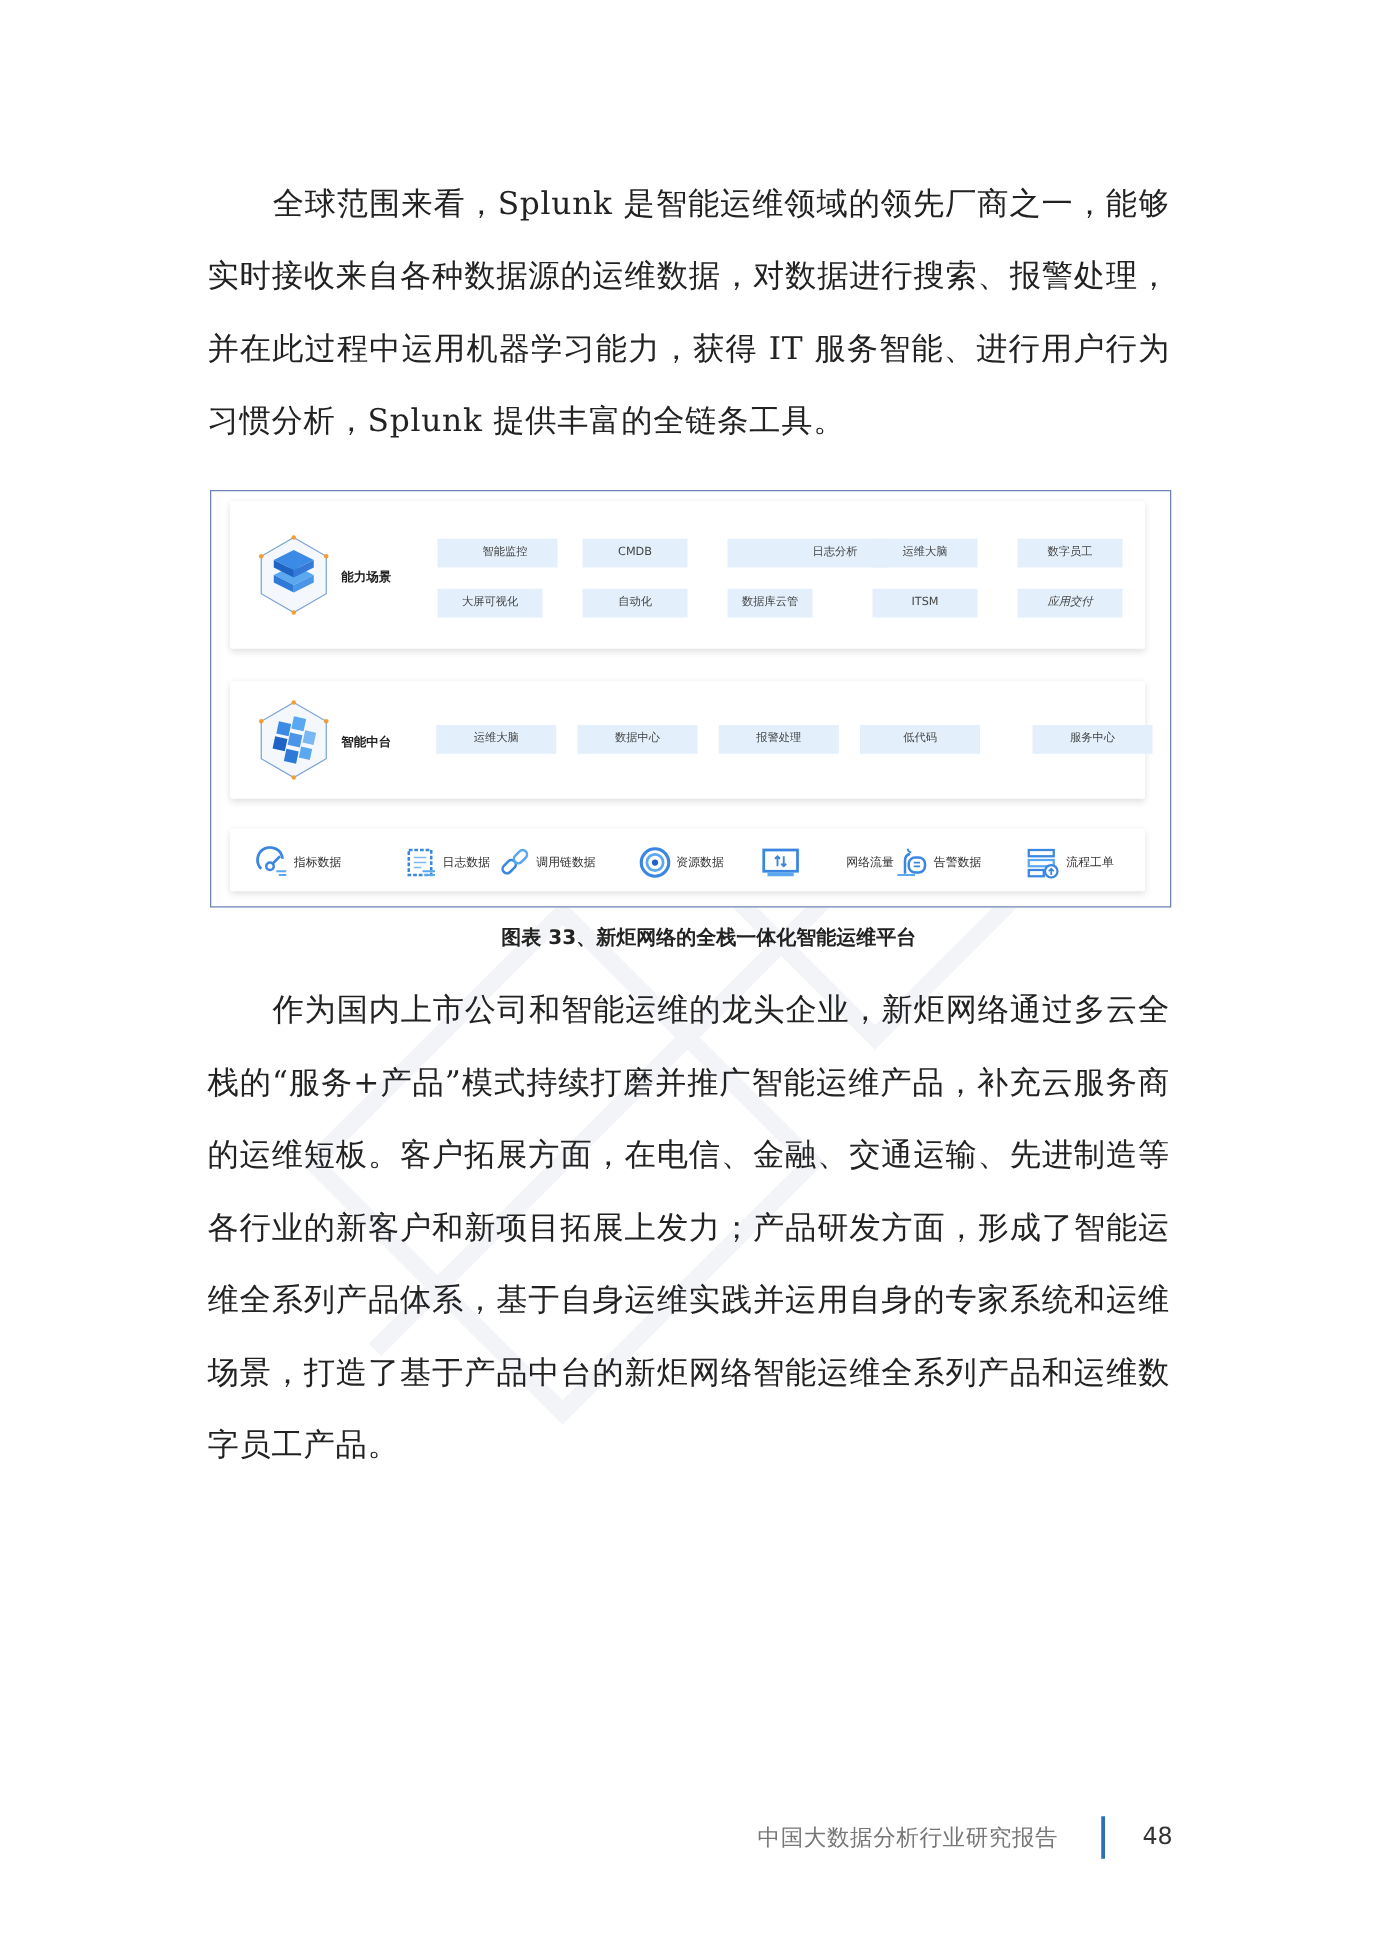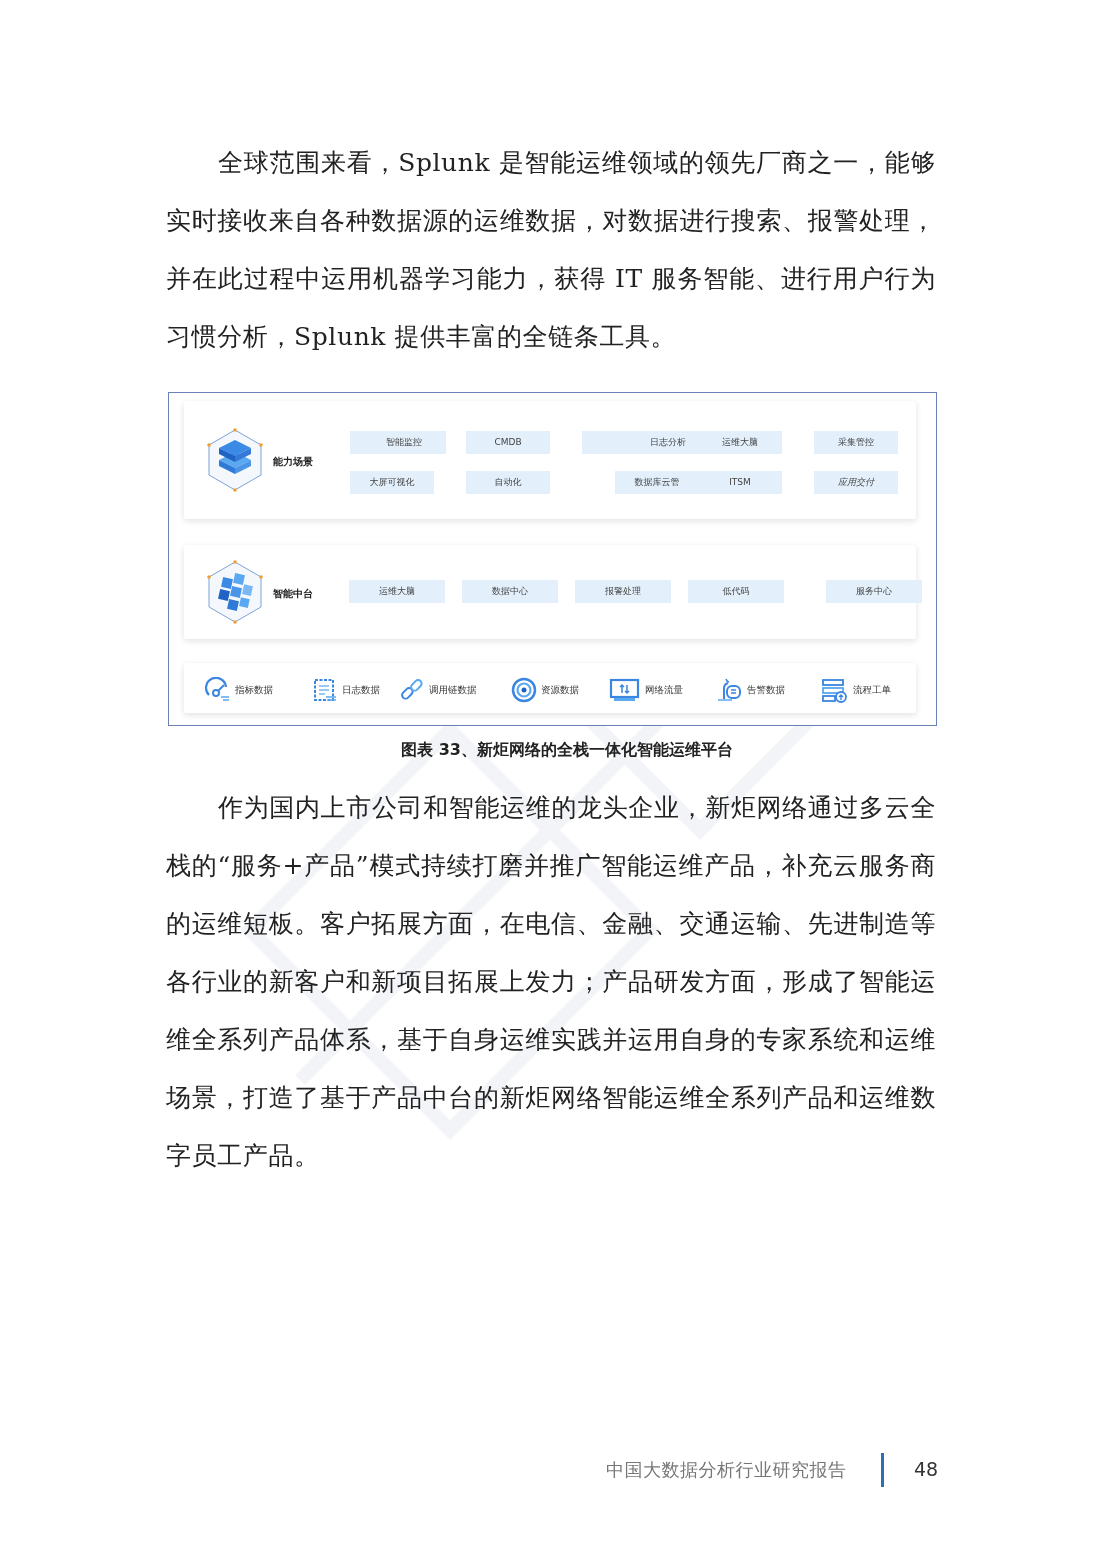--- a/index.html
+++ b/index.html
@@ -58,24 +58,24 @@
         <polygon points="13,20 29,28 29,34 13,26" fill="#1f63c4"></polygon>
         <polygon points="45,20 29,28 29,34 45,26" fill="#3579d8"></polygon>
       </svg>
     </div>
     <div class="panel-title" style="left:89px; top:54px;">能力场景</div>
 
     <div class="chip" style="left:166px; top:30px; width:84px;padding-left:12px;">智能监控</div>
     <div class="chip" style="left:282px; top:30px; width:84px;">CMDB</div>
     <div class="chip" style="left:398px; top:30px; width:84px;padding-left:44px;">日志分析</div>
     <div class="chip" style="left:514px; top:30px; width:84px;">运维大脑</div>
-    <div class="chip" style="left:630px; top:30px; width:84px;">采集管控</div>
+    <div class="chip" style="left:630px; top:30px; width:84px;">数字员工</div>
     <div class="chip" style="left:166px; top:70px; width:84px;">大屏可视化</div>
     <div class="chip" style="left:282px; top:70px; width:84px;">自动化</div>
-    <div class="chip" style="left:398px; top:70px; width:84px;margin-left:33px;">数据库云管</div>
+    <div class="chip" style="left:398px; top:70px; width:68px;">数据库云管</div>
     <div class="chip" style="left:514px; top:70px; width:84px;">ITSM</div>
     <div class="chip" style="left:630px; top:70px; width:84px;font-style:italic;">应用交付</div>
   </div>
 
   <div class="panel panel-mid">
     <div class="hex" style="left:22px; top:15px;">
       <svg viewBox="0 0 58 64">
         <polygon points="29,2 55,17 55,47 29,62 3,47 3,17" fill="#f4f8fd" stroke="#7da3d6" stroke-width="1"></polygon>
         <circle cx="29" cy="2" r="1.8" fill="#f0a030"></circle>
           <circle cx="55" cy="17" r="1.8" fill="#f0a030"></circle>
@@ -102,21 +102,21 @@
   <div class="panel panel-bot">
     <div class="src" style="left:20px;">
       <svg viewBox="0 0 28 26">
         <path d="M5 18 A10 10 0 1 1 22 10" fill="none" stroke="#3a86e0" stroke-width="2.2"></path>
         <circle cx="12" cy="16" r="3" fill="none" stroke="#3a86e0" stroke-width="2"></circle>
         <line x1="14" y1="14" x2="20" y2="8" stroke="#3a86e0" stroke-width="2"></line>
         <path d="M17 20 h8 M19 23 h6" stroke="#5aa8f0" stroke-width="1.5"></path>
       </svg>
       <span>指标数据</span>
     </div>
-    <div class="src" style="left:127px;text-align:right;">
+    <div class="src" style="left:139px;text-align:right;">
       <svg viewBox="0 0 28 26">
         <rect x="4" y="3" width="18" height="20" fill="none" stroke="#3a86e0" stroke-width="2" stroke-dasharray="3 1.5"></rect>
         <path d="M8 9 h10 M8 13 h10 M8 17 h6" stroke="#7ab8f4" stroke-width="1.3"></path>
         <path d="M15 20 h10 M17 23 h8" stroke="#5aa8f0" stroke-width="1.5"></path>
       </svg>
       <span>日志数据</span>
     </div>
     <div class="src" style="left:214px;">
       <svg viewBox="0 0 28 26">
         <rect x="3" y="13" width="12" height="7" rx="3.5" fill="none" stroke="#3a86e0" stroke-width="2" transform="rotate(-45 9 16)"></rect>
@@ -125,21 +125,21 @@
       <span>调用链数据</span>
     </div>
     <div class="src" style="left:326px;">
       <svg viewBox="0 0 28 26">
         <circle cx="14" cy="13" r="11" fill="none" stroke="#3a86e0" stroke-width="2.5"></circle>
         <circle cx="14" cy="13" r="6.5" fill="none" stroke="#5aa8f0" stroke-width="2.2"></circle>
         <circle cx="14" cy="13" r="2.5" fill="#1f63c4"></circle>
       </svg>
       <span>资源数据</span>
     </div>
-    <div class="src" style="left:424px;">
+    <div class="src" style="left:424px;gap:32px;">
       <svg viewBox="0 0 34 26" style="width:34px">
         <rect x="3" y="3" width="27" height="17" fill="none" stroke="#3a86e0" stroke-width="2.2"></rect>
         <rect x="6" y="21" width="21" height="3" fill="#5aa8f0"></rect>
         <path d="M14 8 v8 M12 10 l2 -2 l2 2 M19 8 v8 M17 14 l2 2 l2 -2" stroke="#3a86e0" stroke-width="1.5" fill="none"></path>
       </svg>
       <span>网络流量</span>
     </div>
     <div class="src" style="left:530px;">
       <svg viewBox="0 0 30 26" style="width:30px">
         <path d="M10 22 V12 A6 6 0 0 1 14 6" fill="none" stroke="#3a86e0" stroke-width="2"></path>

